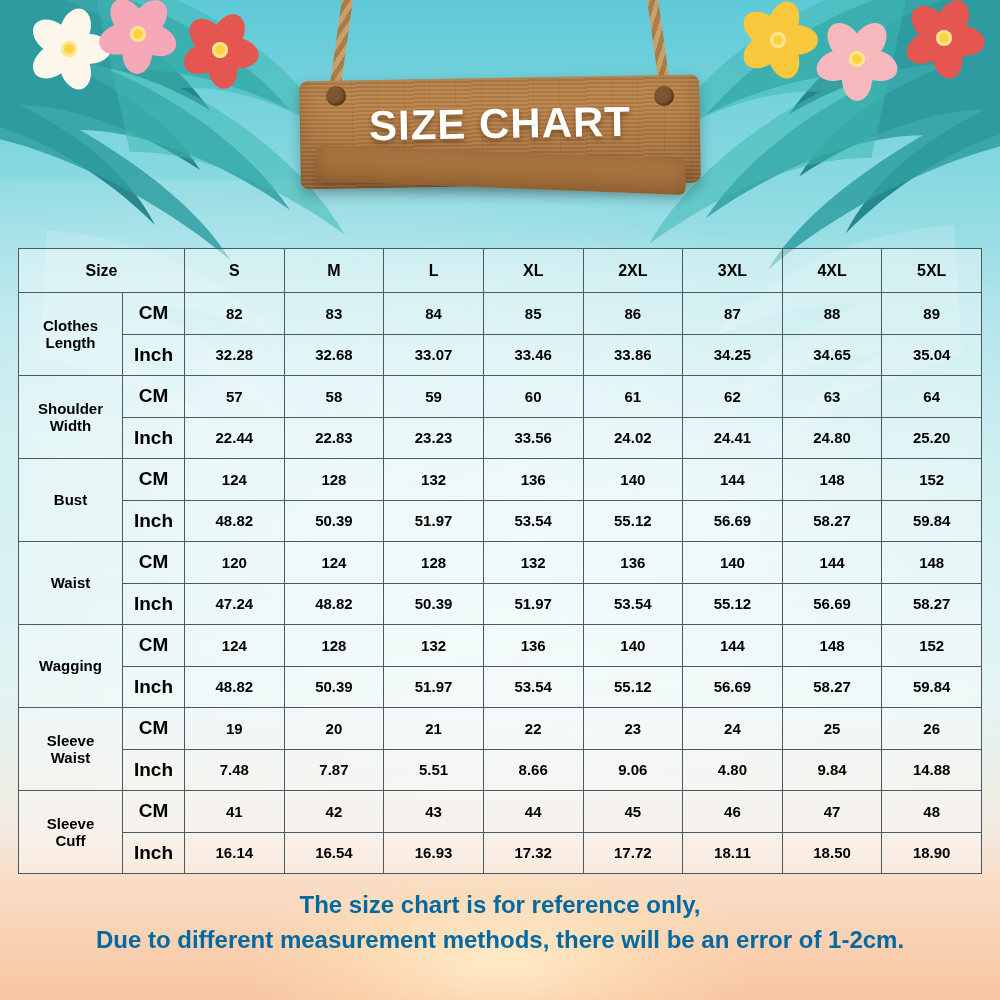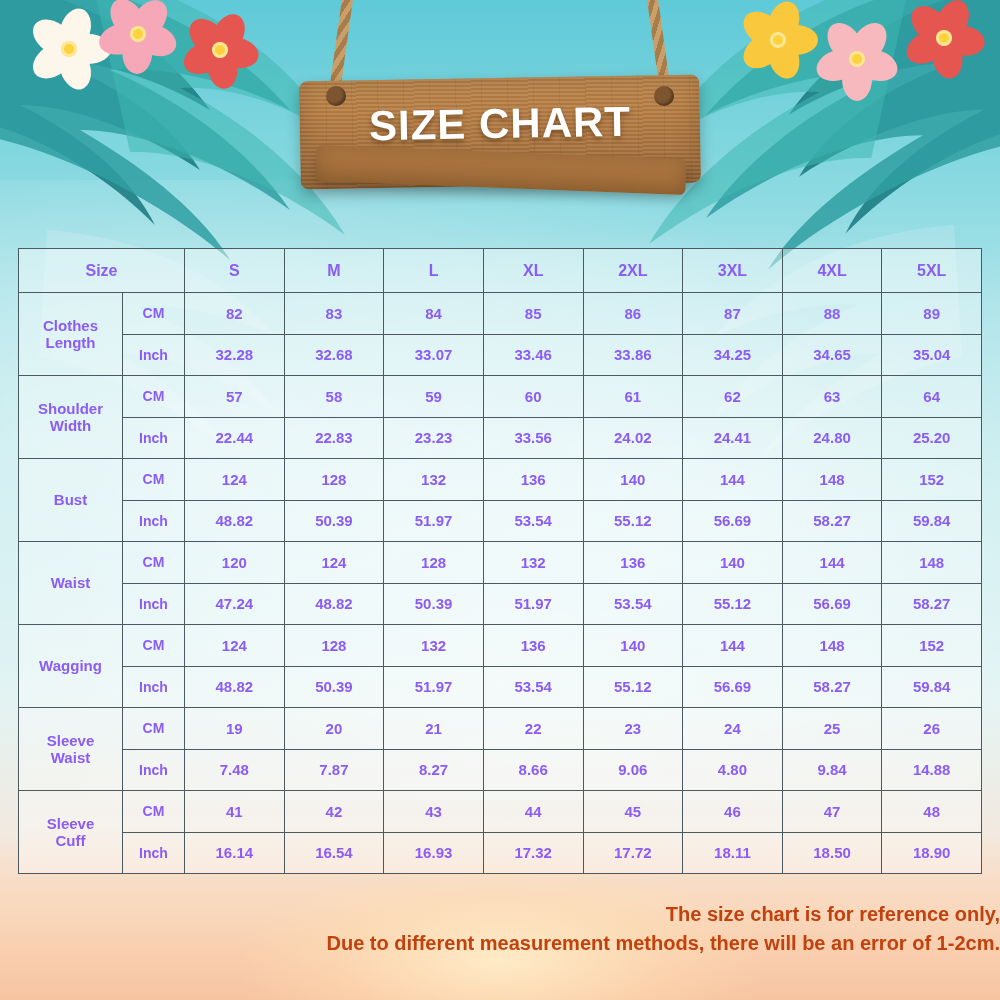--- a/index.html
+++ b/index.html
@@ -91,21 +91,21 @@
   }
 
   
   .table-wrap {
     position: absolute; left: 18px; top: 248px; width: 964px;
   }
   table.size-chart {
     width: 100%;
     border-collapse: collapse;
     font-size: 14.5px;
-    color: #8b5cf6;
+    color: #000000;
     background: rgba(255,255,255,.12);
   }
   table.size-chart td, table.size-chart th {
     border: 1px solid #4a5a60;
     text-align: center;
     font-weight: bold;
     padding: 0;
     height: 41.5px;
     background: rgba(255,255,255,.30);
   }
@@ -114,29 +114,29 @@
     background: rgba(255,255,255,.34);
     font-size: 16px;
   }
   th.corner-size { width: 104px; font-size: 17px; }
   .rowlabel {
     width: 104px;
     font-size: 15px;
     line-height: 1.15;
     background: rgba(255,255,255,.30);
   }
-  .unit { width: 62px; font-size: 14px; }
+  .unit { width: 62px; font-size: 19px; }
   td.val { font-size: 15px; }
 
   
   .note {
     position: absolute; left: 0; right: 0; bottom: 42px;
-    text-align: right;
-    font-size: 20px; font-weight: bold;
-    color: #c2410c;
+    text-align: center;
+    font-size: 24px; font-weight: bold;
+    color: #0369a1;
     line-height: 1.45;
   }
 </style>
 </head>
 <body>
 
 <div class="bg">
   <div class="sea-haze"></div>
 
   <svg class="palm-svg" style="left:-40px; top:-30px;" width="420" height="300" viewBox="0 0 420 300">
@@ -399,21 +399,21 @@
         <td class="val">22</td>
         <td class="val">23</td>
         <td class="val">24</td>
         <td class="val">25</td>
         <td class="val">26</td>
       </tr>
       <tr>
         <td class="unit">Inch</td>
         <td class="val">7.48</td>
         <td class="val">7.87</td>
-        <td class="val">8.27</td>
+        <td class="val">5.51</td>
         <td class="val">8.66</td>
         <td class="val">9.06</td>
         <td class="val">4.80</td>
         <td class="val">9.84</td>
         <td class="val">14.88</td>
       </tr>
 
       <tr>
         <td class="rowlabel" rowspan="2">
           <div>Sleeve</div>

